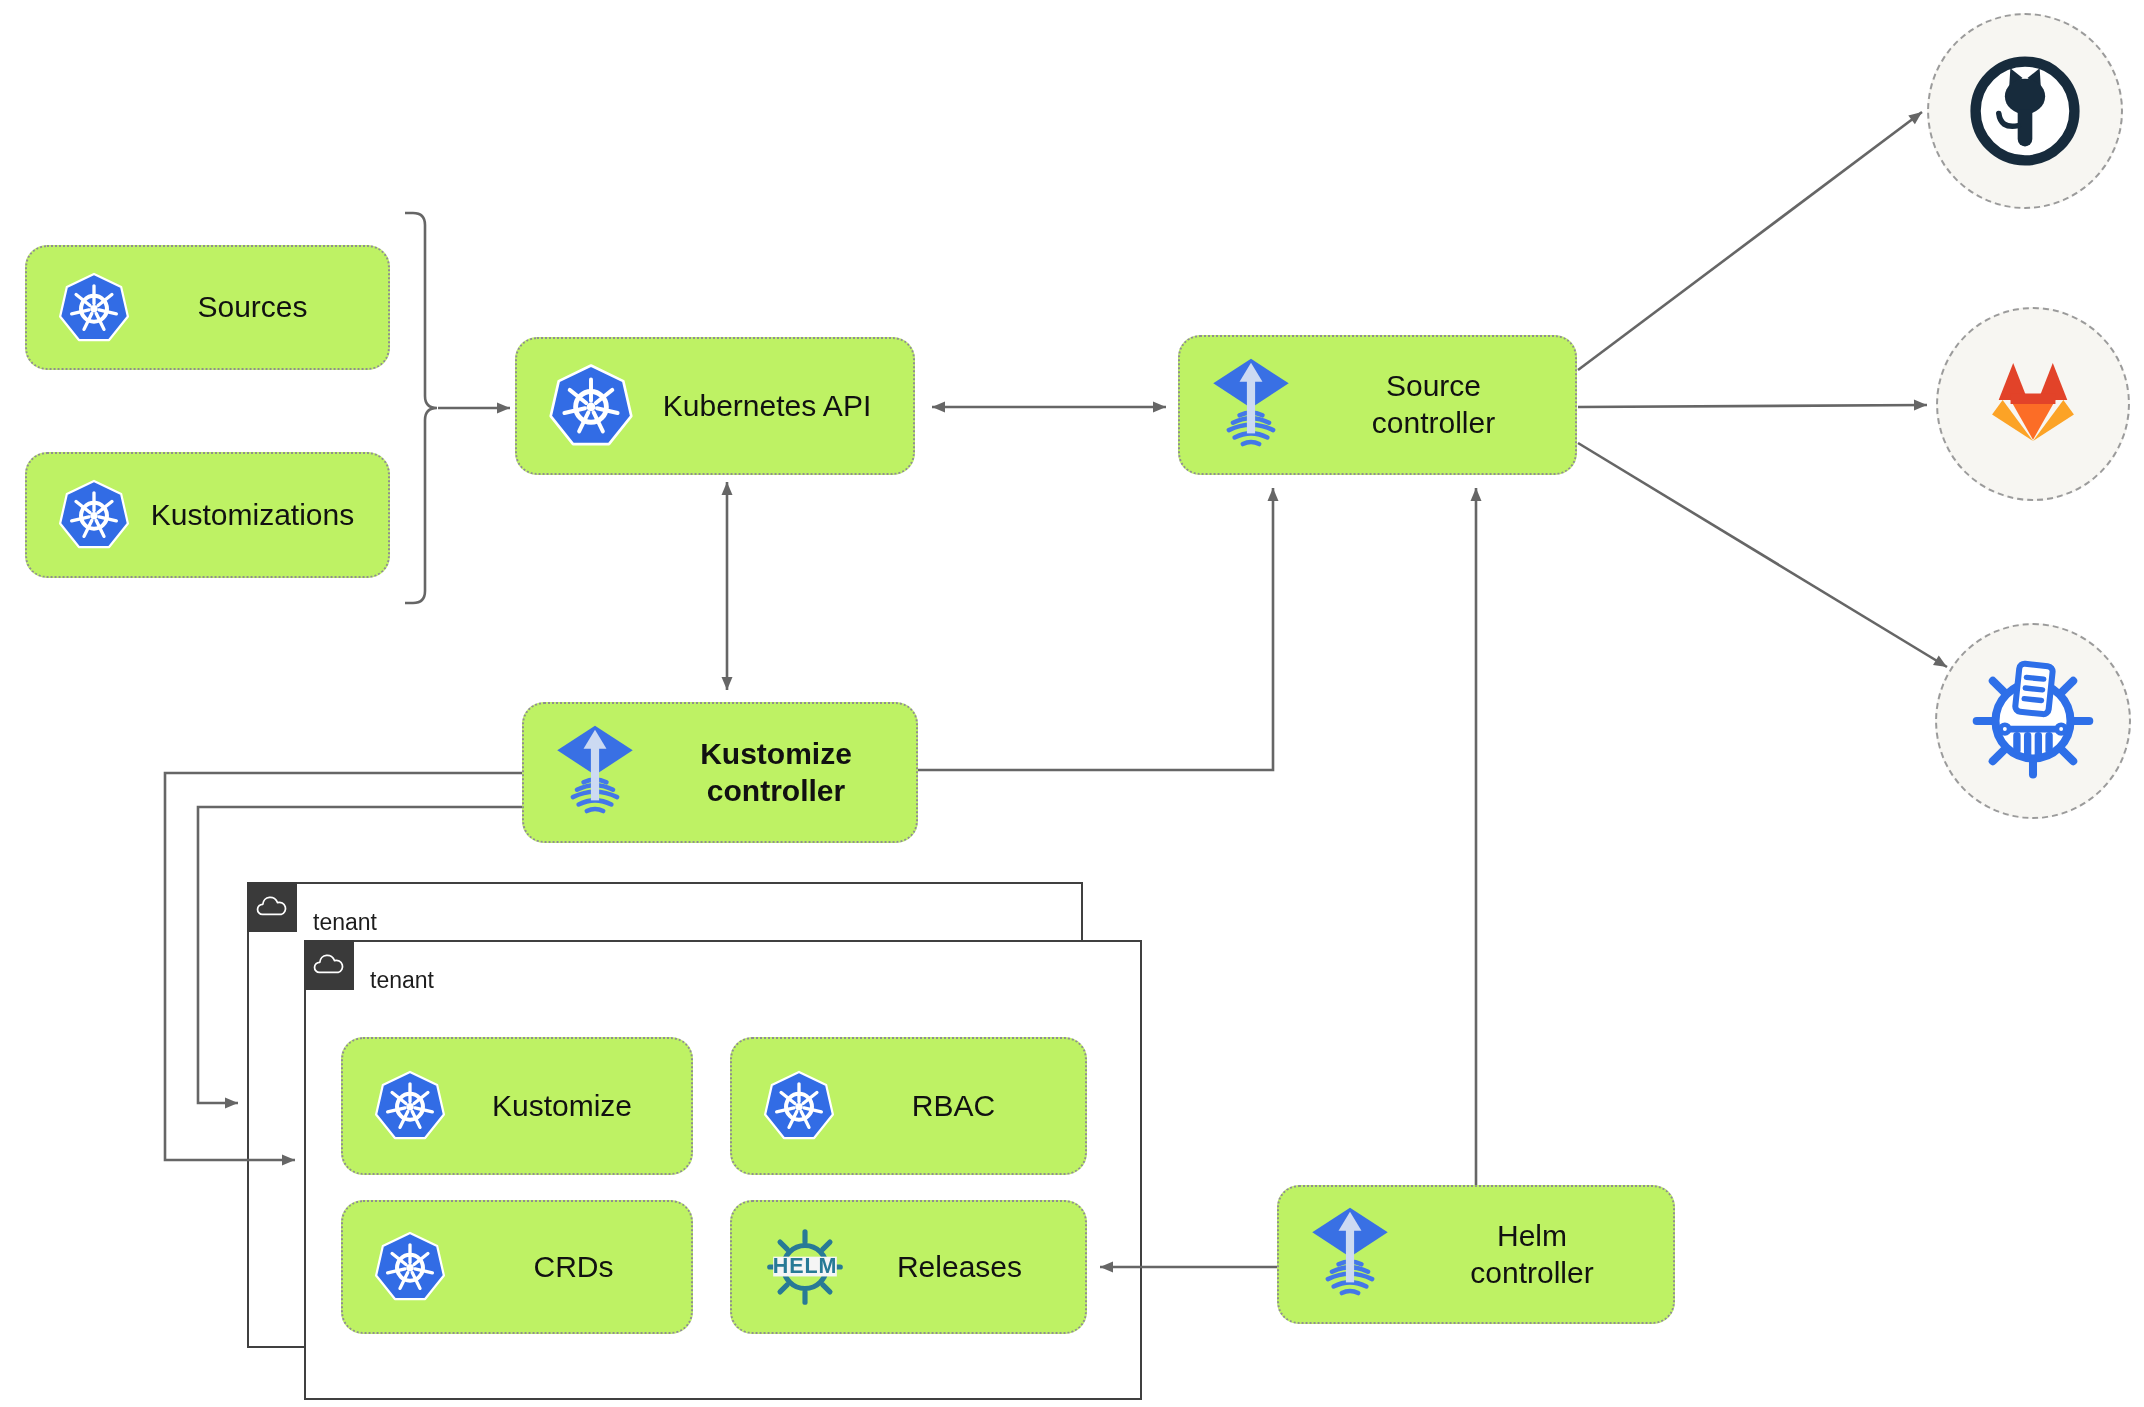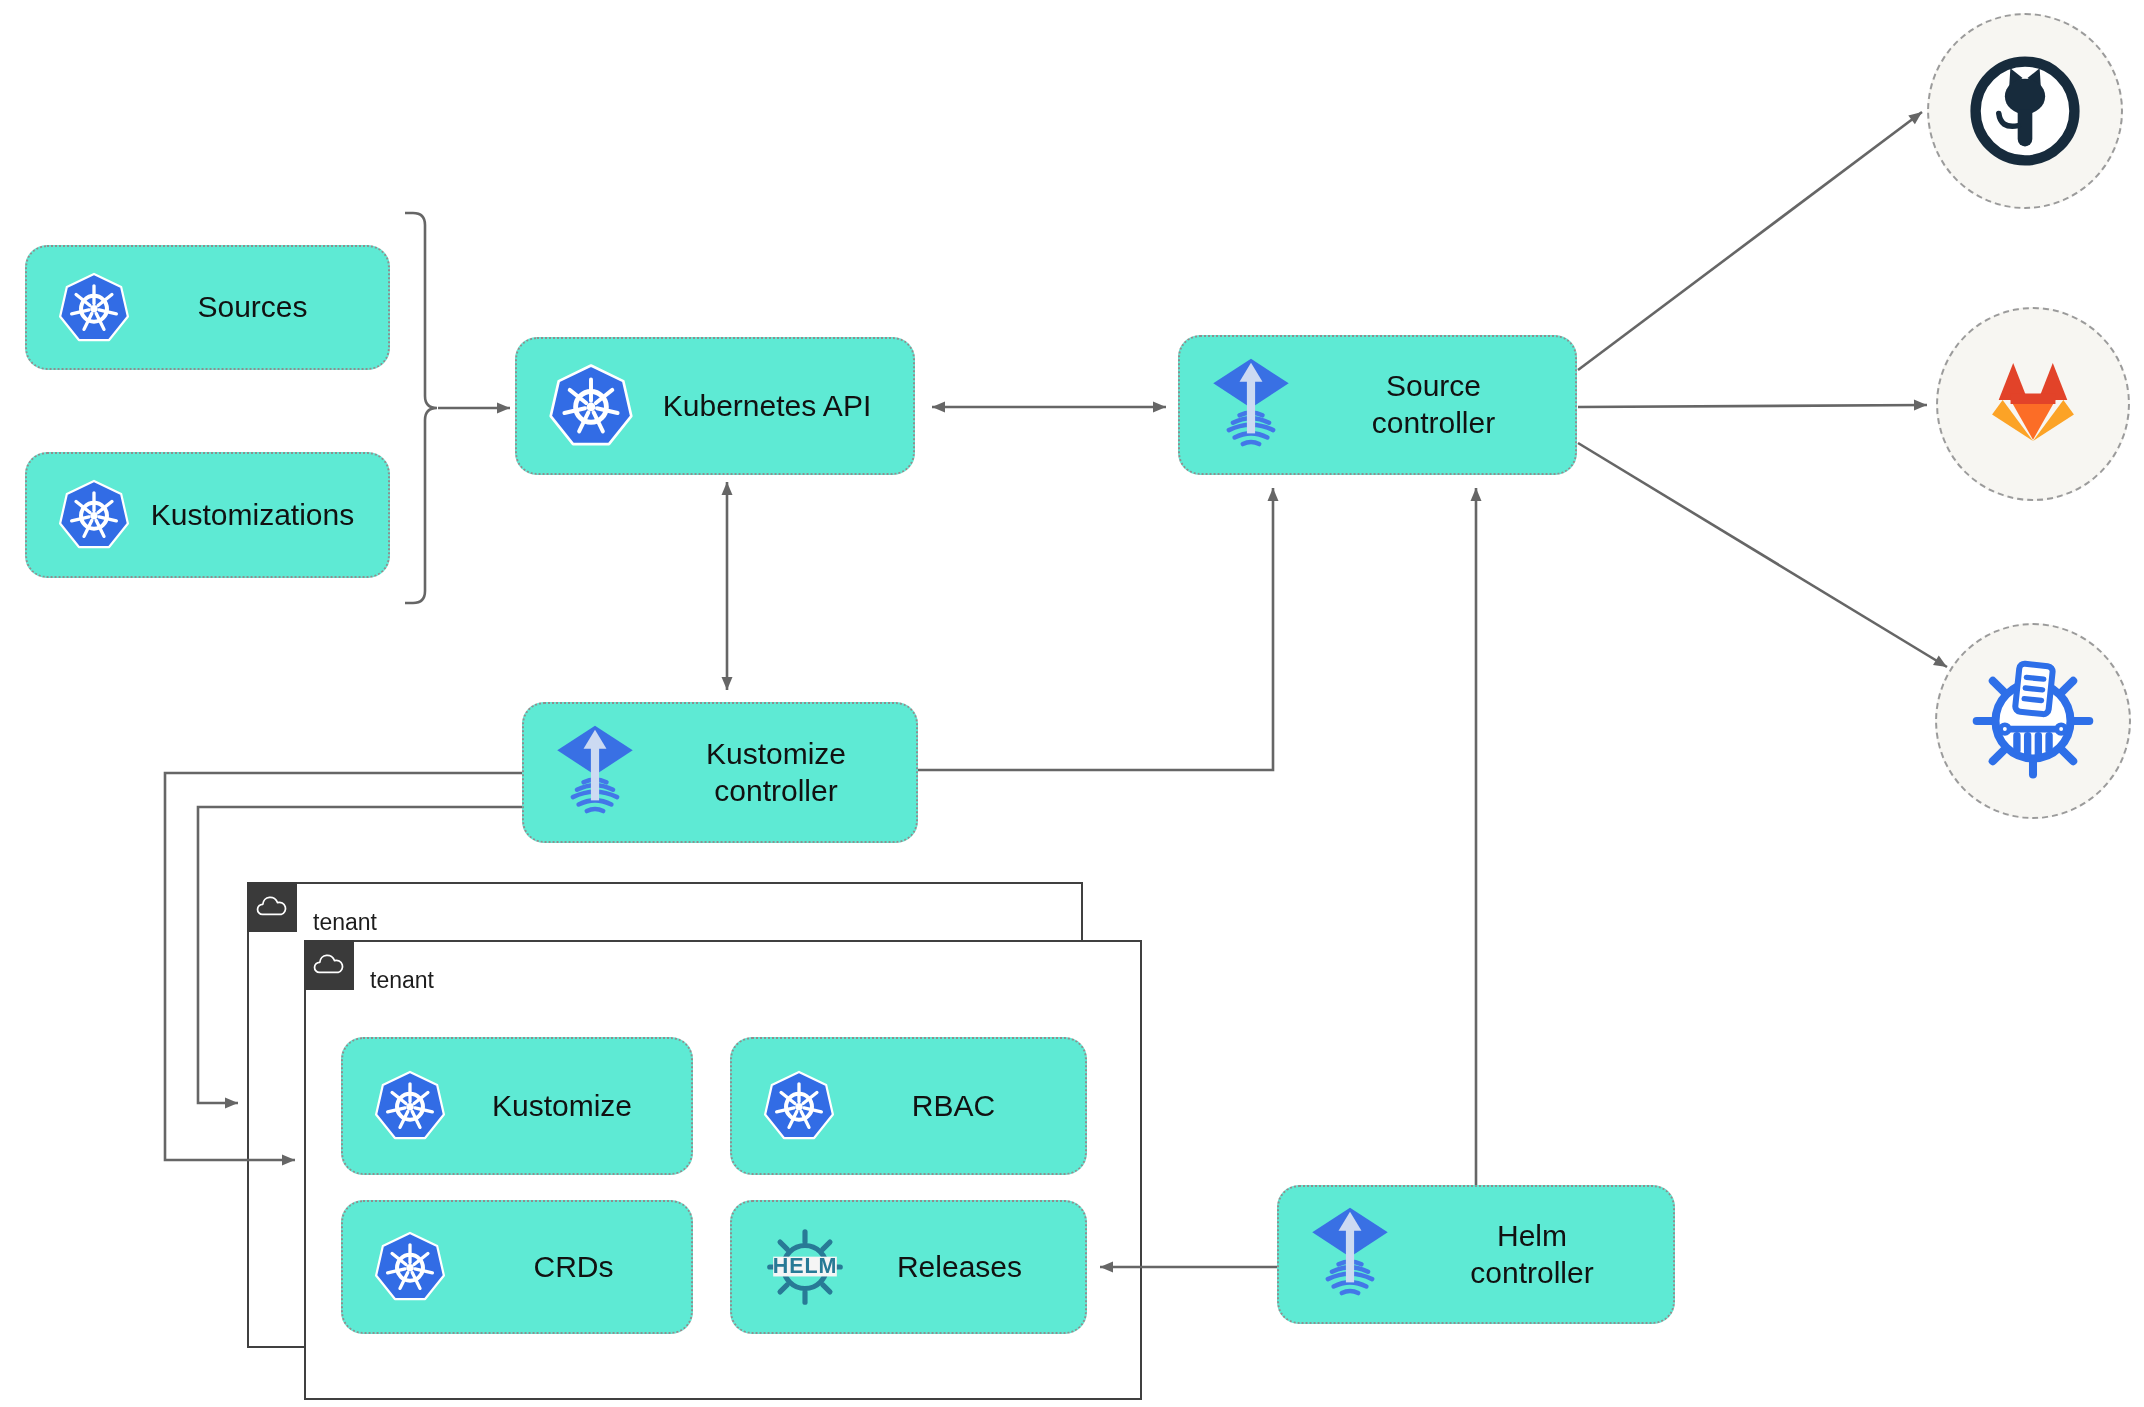--- a/index.html
+++ b/index.html
@@ -2,21 +2,21 @@
 <html><head>
 <meta charset="utf-8">
 <style>
   html,body{margin:0;padding:0;background:#ffffff;}
   .canvas{
     position:relative;width:2144px;height:1407px;background:#ffffff;
     font-family:"Liberation Sans",sans-serif;overflow:hidden;
   }
   
   .nodebox{
-    position:absolute;background:#5eead4;border:2px dotted #8f8f8f;
+    position:absolute;background:#bef264;border:2px dotted #8f8f8f;
     border-radius:22px;display:flex;align-items:center;box-sizing:border-box;
   }
   .nodebox .ic{margin-left:30px;flex:0 0 auto;display:flex;align-items:center;text-align:right;}
   .nodebox .lbl{
     flex:1;text-align:center;font-size:30px;color:#111;line-height:1.22;
     padding-right:14px;white-space:nowrap;
   }
   .nodebox .lbl.two{white-space:normal;max-width:200px;margin:16px auto;padding-right:0;}
   
   .tenant{position:absolute;background:#ffffff;border:2.5px solid #404040;box-sizing:border-box;}
@@ -172,21 +172,21 @@
 
   <div class="nodebox" style="left:1178px;top:335px;width:399px;height:140px;">
     <span class="ic">
       <svg width="82" height="97" viewBox="0 0 100 118">
           <use href="#sym-flux"></use>
         </svg>
       </span>
     <span class="lbl two">Source controller</span>
   </div>
 
-  <div class="nodebox" style="left:522px;top:702px;width:396px;height:141px;">
+  <div class="nodebox" style="left:522px;top:702px;width:396px;height:141px;font-weight:bold;">
     <span class="ic">
       <svg width="82" height="97" viewBox="0 0 100 118">
           <use href="#sym-flux"></use>
         </svg>
       </span>
     <span class="lbl two">Kustomize controller</span>
   </div>
 
   <div class="nodebox" style="left:1277px;top:1185px;width:398px;height:139px;">
     <span class="ic">

